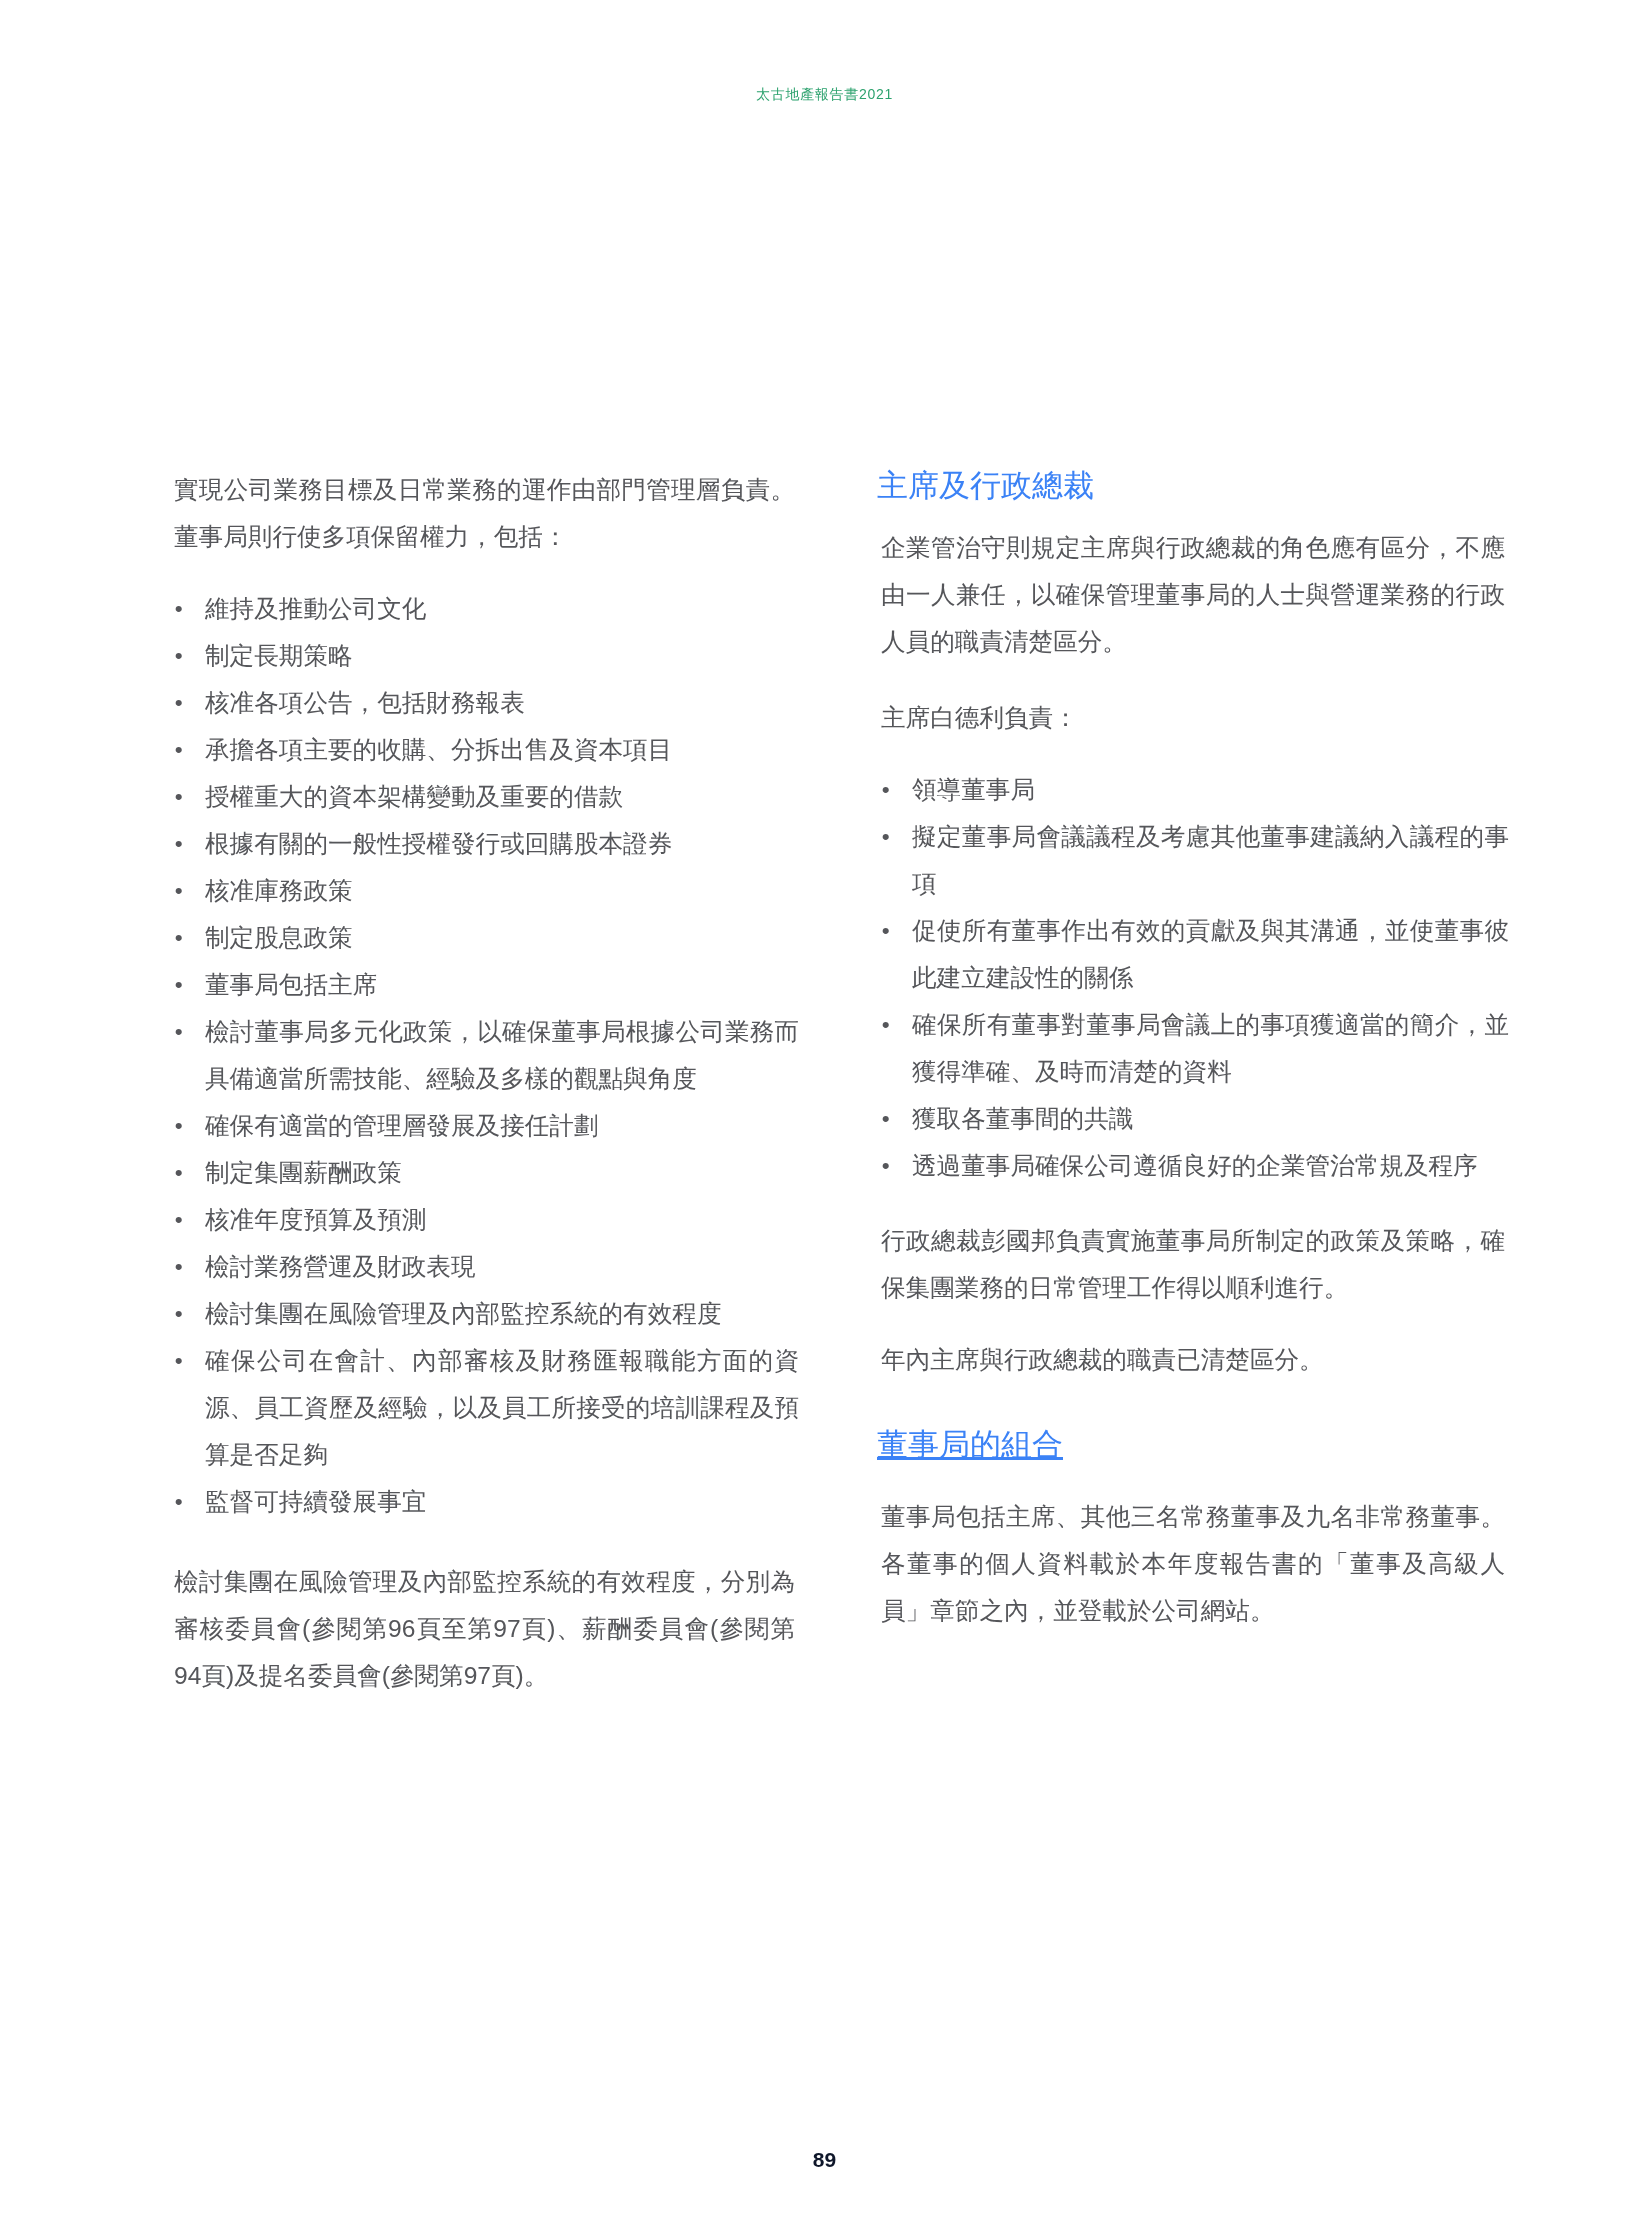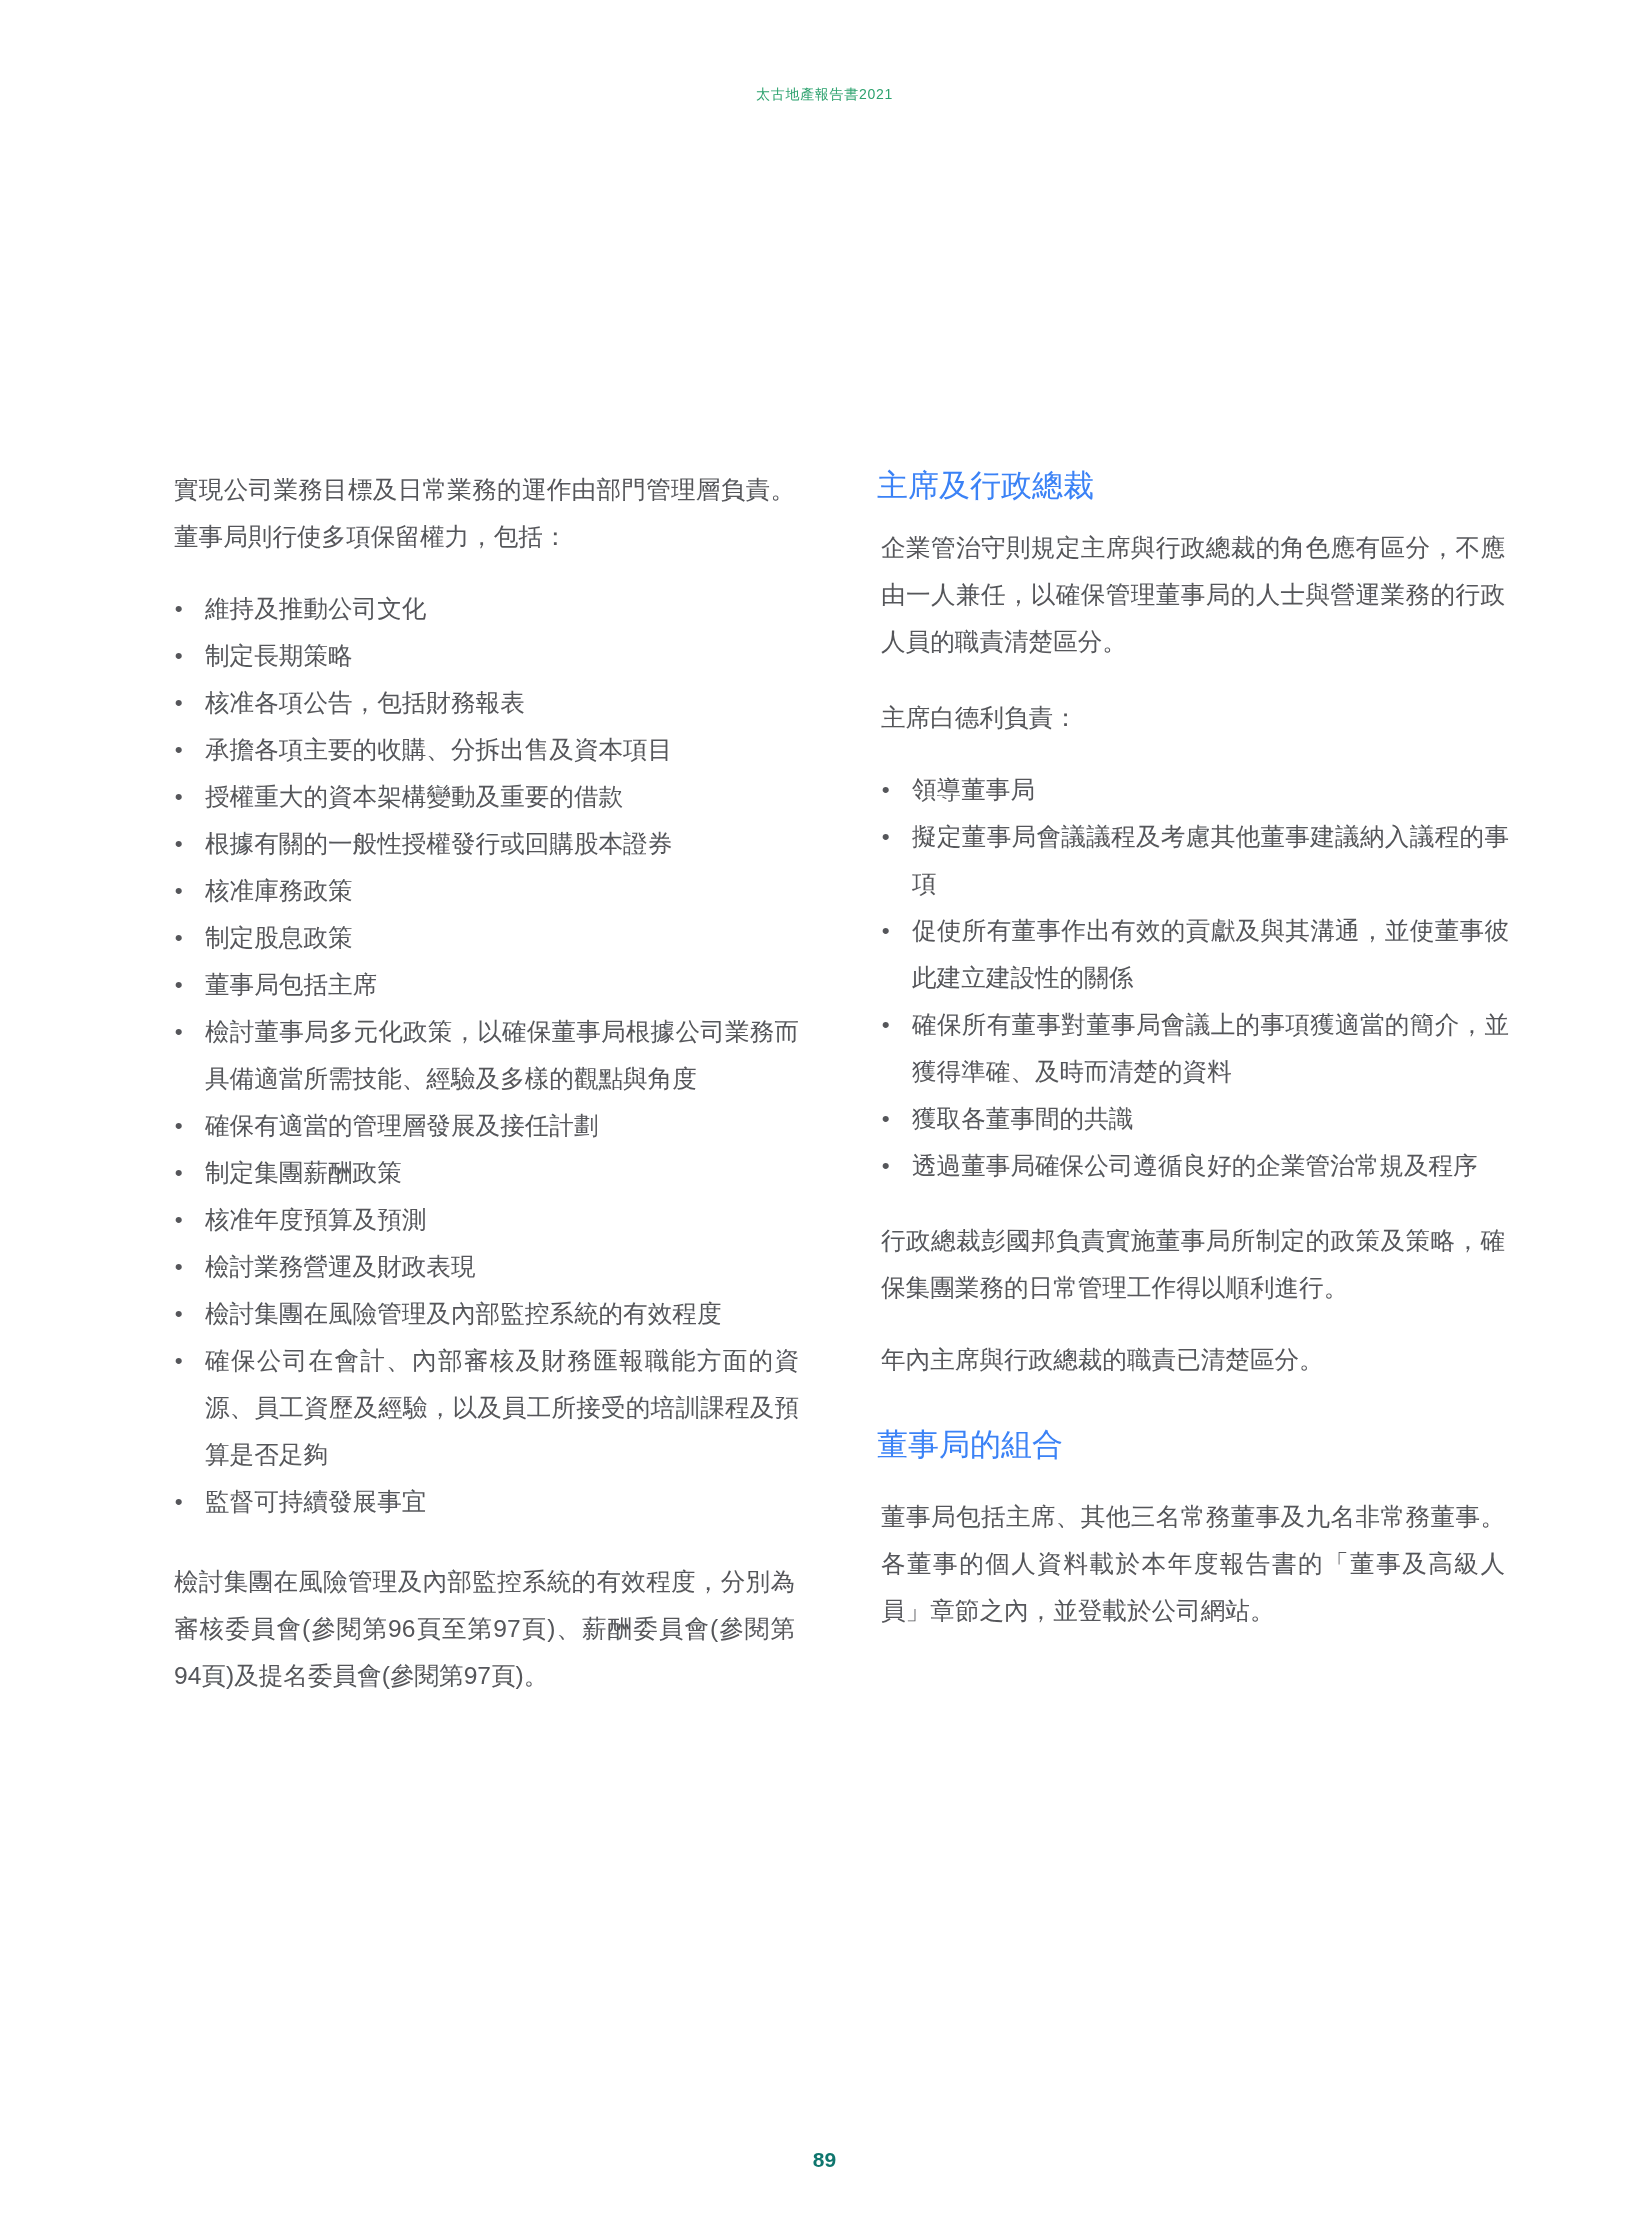--- a/index.html
+++ b/index.html
@@ -61,31 +61,31 @@
     top: 0;
     font-size: 22.6px;
     line-height: 47px;
   }
   .mt23 { margin-top: 15.3px !important; }
   .mt37 { margin-top: 24.6px !important; }
   .mt38 { margin-top: 25px !important; }
   .mt42 { margin-top: 28px !important; }
   .mt44 { margin-top: 29px !important; }
   .mt50 { margin-top: 33px !important; }
-  .mt57 { margin-top: 38px !important; }
+  .mt57 { margin-top: 38px !important; text-decoration: underline; }
   .page-number {
     position: absolute;
     top: 2146px;
     left: 0;
     width: 100%;
     text-align: center;
     font-size: 21px;
     line-height: 27px;
     font-weight: bold;
-    color: #0f766e;
+    color: #0f172a;
   }
 </style>
 </head>
 <body>
 
 <div class="page">
 
   <div class="doc-header">太古地產報告書2021</div>
 
   <div class="col col-left">

